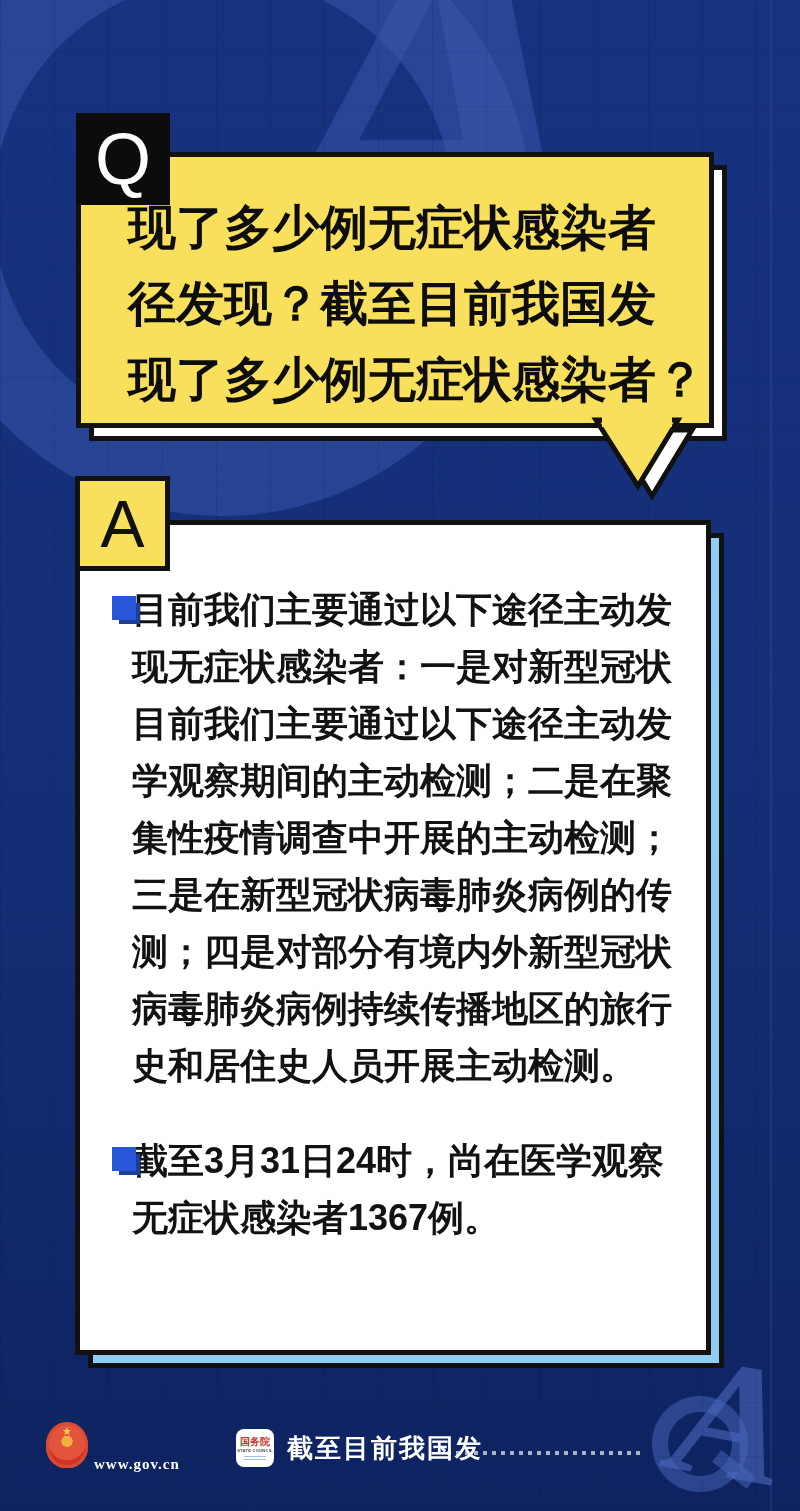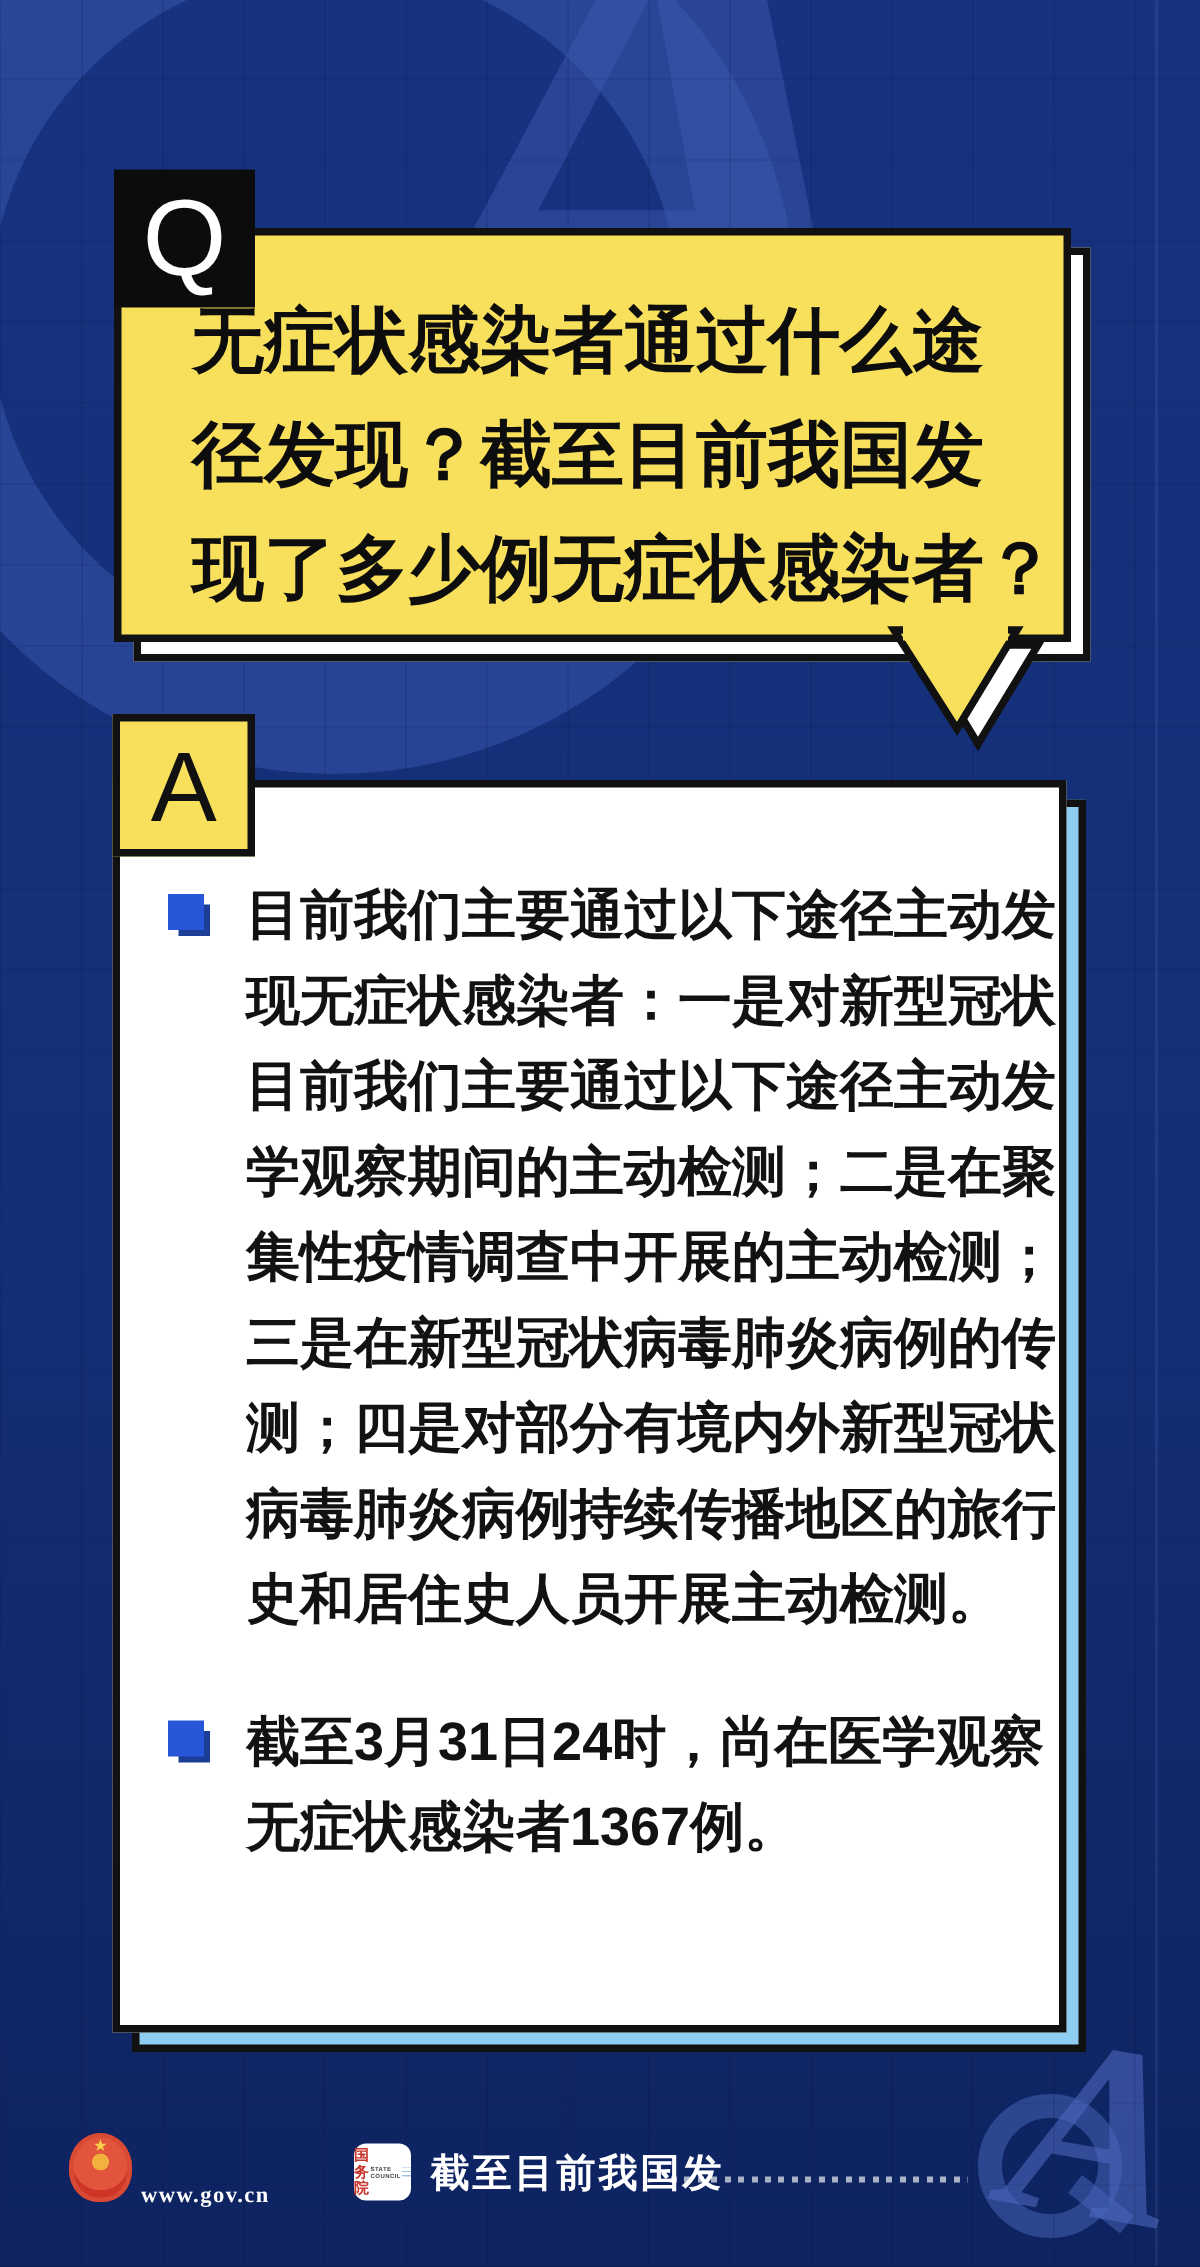--- a/index.html
+++ b/index.html
@@ -43,39 +43,39 @@
 
   
   .a-box{
     position:absolute;left:75px;top:476px;width:95px;height:95px;background:#F8E05C;border:5px solid #111;box-sizing:border-box;z-index:6;
     display:flex;align-items:center;justify-content:center;
   }
   .a-letter{color:#111;font:400 66px/1 "Liberation Sans","DejaVu Sans",sans-serif;}
   .a-card-shadow{position:absolute;left:88px;top:533px;width:636px;height:835px;background:#8FCEF2;border:5px solid #111;box-sizing:border-box;z-index:2;}
   .a-card{position:absolute;left:75px;top:520px;width:636px;height:835px;background:#ffffff;border:5px solid #111;box-sizing:border-box;z-index:3;}
   .a-content{position:absolute;left:0;top:56px;width:100%;}
-  .bullet{position:relative;padding-left:84px;padding-right:20px;margin:0 0 38px 0;
+  .bullet{position:relative;padding-left:52px;padding-right:20px;margin:0 0 38px 0;
           font-weight:700;font-size:36px;line-height:57px;color:#121212;}
   .bullet:last-child{margin-bottom:0;}
   .bullet .line{display:block;white-space:nowrap;}
   .bullet-icon{position:absolute;left:32px;top:15px;width:30px;height:30px;}
   .bullet-icon .back{position:absolute;left:7px;top:7px;width:21px;height:21px;background:#1C3E96;}
   .bullet-icon .front{position:absolute;left:0;top:0;width:24px;height:24px;background:#2757D8;}
 
   
   .footer{position:absolute;left:0;top:1415px;width:800px;height:70px;z-index:5;}
   .emblem{position:absolute;left:46px;top:7px;width:42px;height:46px;border-radius:50% 50% 46% 46%;
           background:radial-gradient(circle at 50% 42%, #f2b13c 0 16%, #e2543c 17% 55%, #cf3527 56% 100%);
           box-shadow:inset 0 0 0 3px #d84a33;}
   .emblem::after{content:"★";position:absolute;left:50%;top:4px;transform:translateX(-50%);color:#f7d04a;font-size:11px;line-height:1;}
   .gov-name{position:absolute;left:93px;top:9px;color:#fff;font-weight:700;font-size:27px;letter-spacing:2px;}
   .gov-url{position:absolute;left:94px;top:41px;color:#fff;font-weight:700;font-size:15px;letter-spacing:1px;
            font-family:"Liberation Serif","DejaVu Serif",serif;}
   .app-icon{position:absolute;left:236px;top:14px;width:38px;height:38px;background:#fff;border-radius:8px;
-            display:flex;flex-direction:row;align-items:center;justify-content:center;gap:1px;}
+            display:flex;flex-direction:column;align-items:center;justify-content:center;gap:1px;}
   .app-icon-title{color:#C8372D;font-weight:700;font-size:10px;line-height:11px;}
   .app-icon-sub{color:#444;font-weight:700;font-size:4px;line-height:5px;letter-spacing:.3px;}
   .app-icon-lines{width:22px;height:6px;background:
       repeating-linear-gradient(0deg,#9fc4e8 0 1px,transparent 1px 3px);}
   .app-name{position:absolute;left:287px;top:16px;color:#fff;font-weight:700;font-size:26px;letter-spacing:2px;}
   .dotted-line{position:absolute;left:447px;top:36px;width:198px;height:4px;
       background:repeating-linear-gradient(90deg,rgba(255,255,255,.65) 0 4px,transparent 4px 9px);}
 </style>
 </head>
 <body>
@@ -86,21 +86,21 @@
   <div class="wm wm-a-top">A</div>
   <div class="grid"></div>
   <div class="grid-strong-line"></div>
   <div class="wm wm-ring-bottom"></div>
   <div class="wm wm-ring-tail"></div>
   <div class="wm wm-a-bottom">A</div>
 
   <div class="q-bubble-shadow"></div>
   <div class="q-bubble">
     <div class="q-text">
-      <span class="line">无症状感染者通过什么途</span>
+      <span class="line">现了多少例无症状感染者</span>
       <span class="line">径发现？截至目前我国发</span>
       <span class="line">现了多少例无症状感染者？</span>
     </div>
   </div>
   <svg class="q-tail" width="130" height="90">
     <polygon points="26,10 106,10 66,76" fill="#ffffff" stroke="#111" stroke-width="5"></polygon>
     <polygon points="10,0 92,0 52,66" fill="#F8E05C" stroke="#111" stroke-width="5"></polygon>
     <rect x="16" y="-6" width="70" height="13" fill="#F8E05C"></rect>
   </svg>
   <div class="q-box">

